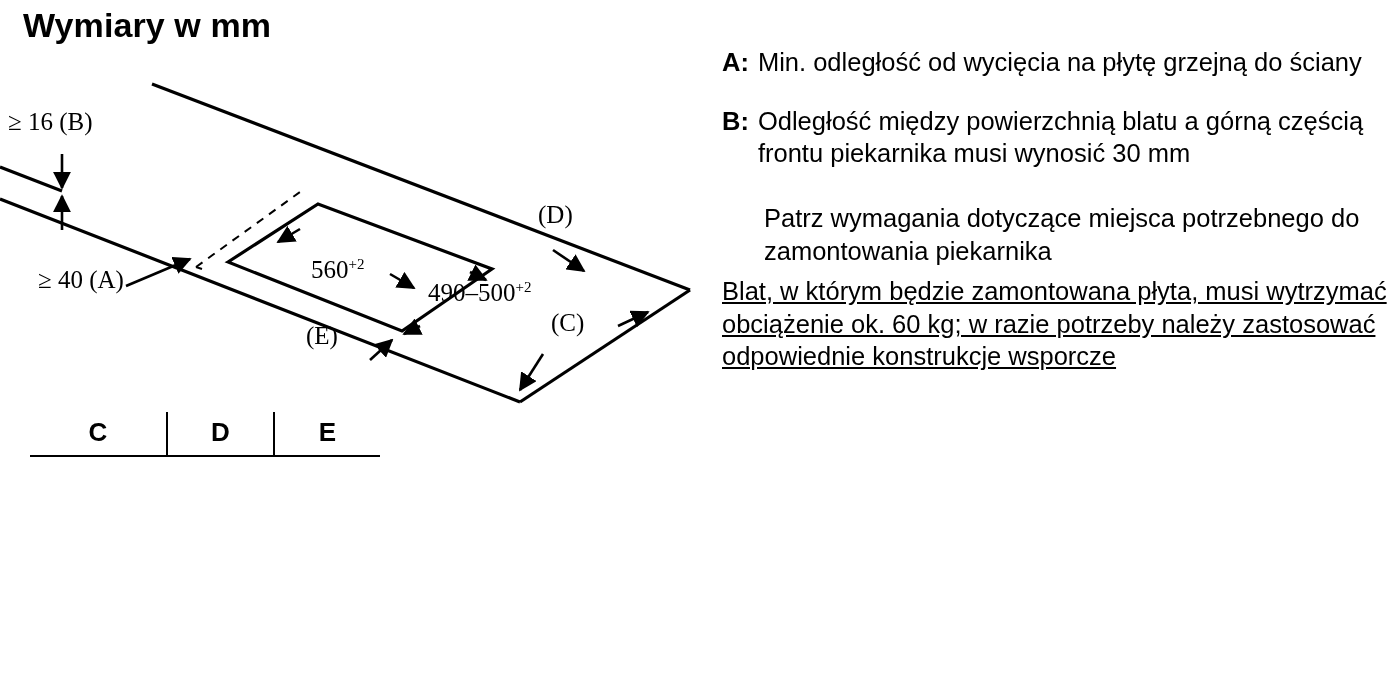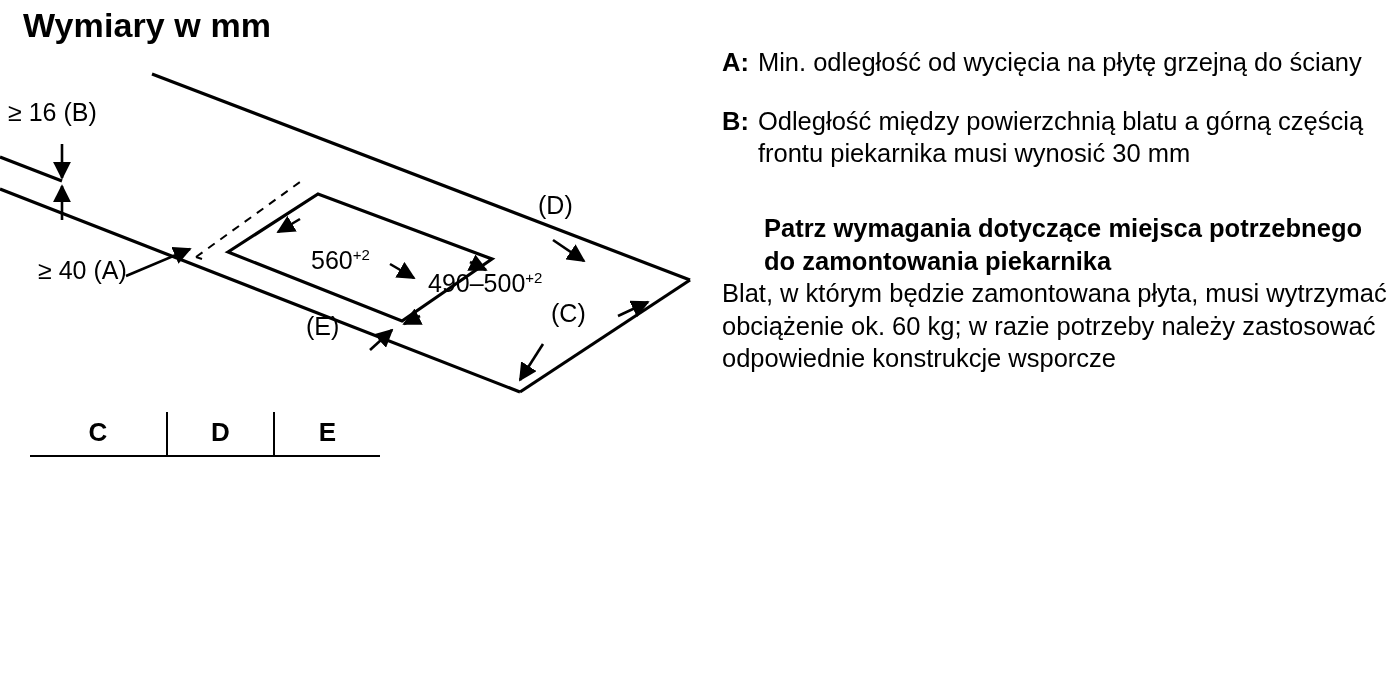--- a/index.html
+++ b/index.html
@@ -24,23 +24,24 @@
     font-size: 34px;
     letter-spacing: 0.1px;
     white-space: nowrap;
     font-weight: bold;
   }
 
   
   #diagram {
     position: absolute;
     left: 0;
-    top: 44px;
+    top: 54px;
     width: 700px;
     height: 360px;
+    font-family: Liberation Serif, serif;
   }
   #diagram svg {
     display: block;
   }
 
   
   .dlabel {
     position: absolute;
     font-size: 25px;
     white-space: nowrap;
@@ -100,28 +101,28 @@
     margin-bottom: 26px;
   }
   .legend-key {
     font-weight: bold;
     flex: 0 0 auto;
     padding-right: 9px;
   }
   .legend-text { flex: 1 1 auto; }
 
   #note-indented {
-    margin-top: 42px;
+    margin-top: 32px;
     margin-left: 42px;
     width: 600px;
-    font-weight: bold;
   }
   #note-block {
-    margin-top: 0;
+    margin-top: 8px;
     width: 668px;
+    text-decoration: underline;
   }
 </style>
 </head>
 <body>
 
 <div id="title">Wymiary w mm</div>
 
 <div id="diagram">
   <svg width="700" height="360" viewBox="0 0 700 360">
     <defs>

